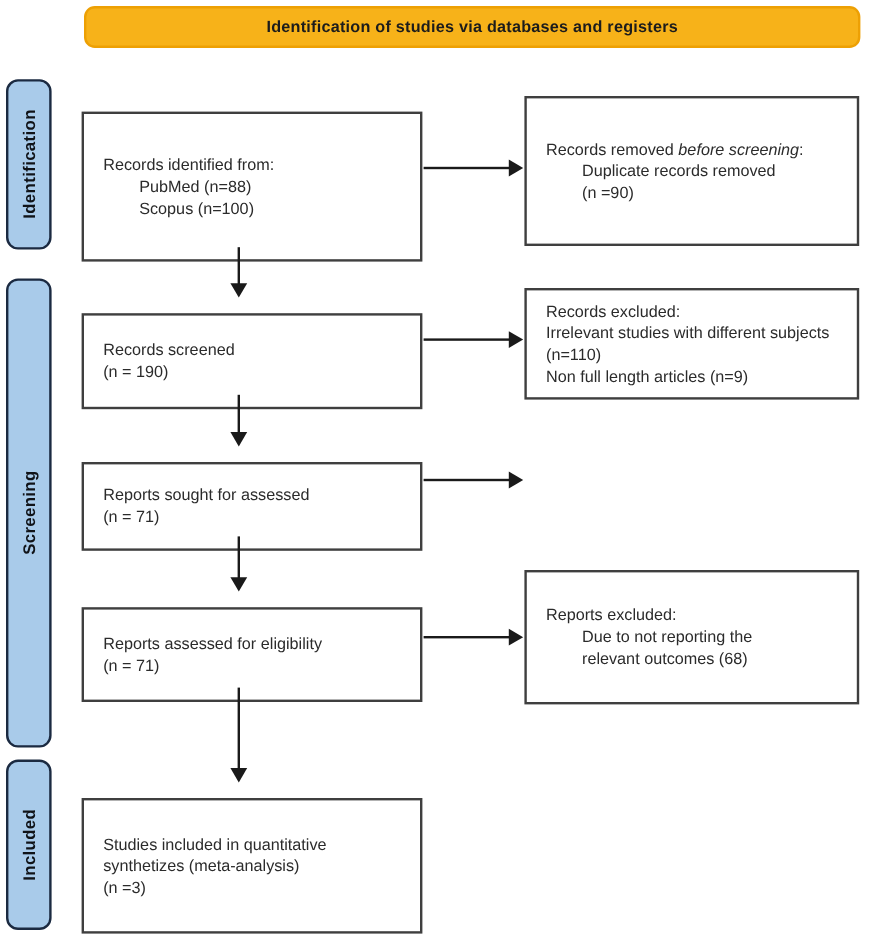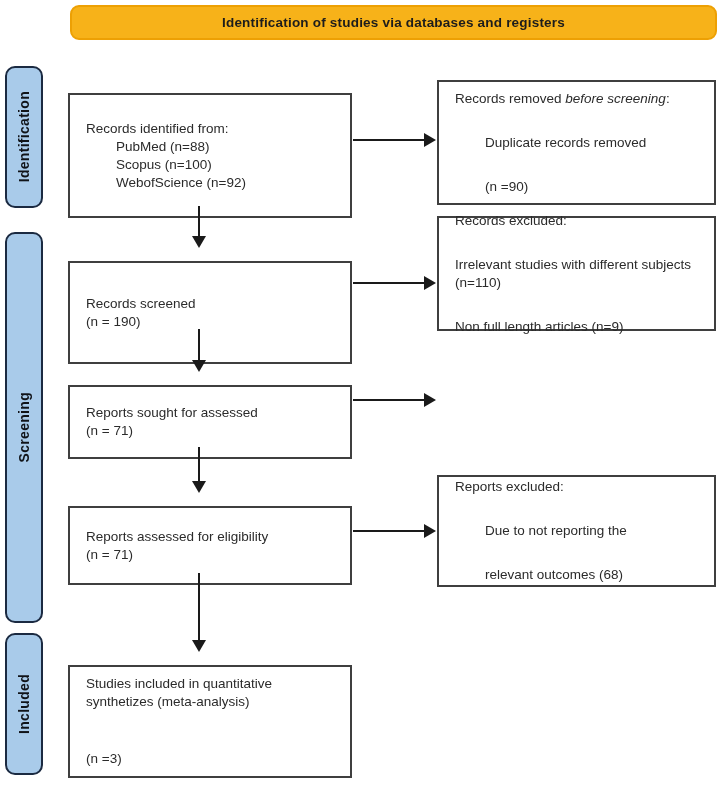--- a/index.html
+++ b/index.html
@@ -32,28 +32,28 @@
   .stage-included{top:633px;height:142px;}
 
   .box{
     position:absolute;background:#fff;border:2px solid var(--box-border);
     color:var(--text);font-size:13.5px;line-height:18px;
     display:flex;flex-direction:column;justify-content:center;
     padding:8px 10px 8px 16px;
   }
   .box .indent{margin-left:30px;}
   .left-col{left:68px;width:284px;margin-top:13px;}
-  .right-col{left:437px;width:279px;gap:26px;}
+  .right-col{left:437px;width:279px;}
   .box-l1{top:80px;height:125px;}
-  .box-l2{top:248px;height:103px;}
+  .box-l2{top:248px;height:80px;}
   .box-l3{top:372px;height:74px;}
   .box-l4{top:493px;height:79px;}
-  .box-l5{top:652px;height:113px;justify-content:space-between;}
+  .box-l5{top:652px;height:113px;}
   .box-r1{top:80px;height:125px;}
-  .box-r2{top:216px;height:115px;}
+  .box-r2{top:240px;height:93px;}
   .box-r3{top:370px;height:77px;}
   .box-r4{top:475px;height:112px;}
   .italic{font-style:italic;}
 
   .vline{position:absolute;width:2px;background:var(--arrow);}
   .hline{position:absolute;height:2px;background:var(--arrow);}
   .head-down{
     position:absolute;width:0;height:0;
     border-left:7px solid transparent;border-right:7px solid transparent;
     border-top:12px solid var(--arrow);
@@ -80,21 +80,20 @@
     <span>Screening</span>
   </div>
   <div class="stage stage-included">
     <span>Included</span>
   </div>
 
   <div class="box left-col box-l1">
     <div>Records identified from:</div>
     <div class="indent">PubMed (n=88)</div>
     <div class="indent">Scopus (n=100)</div>
-    <div class="indent">WebofScience (n=92)</div>
   </div>
 
   <div class="box left-col box-l2">
     <div>Records screened</div>
     <div>(n = 190)</div>
   </div>
 
   <div class="box left-col box-l3">
     <div>Reports sought for assessed</div>
     <div>(n = 71)</div>

